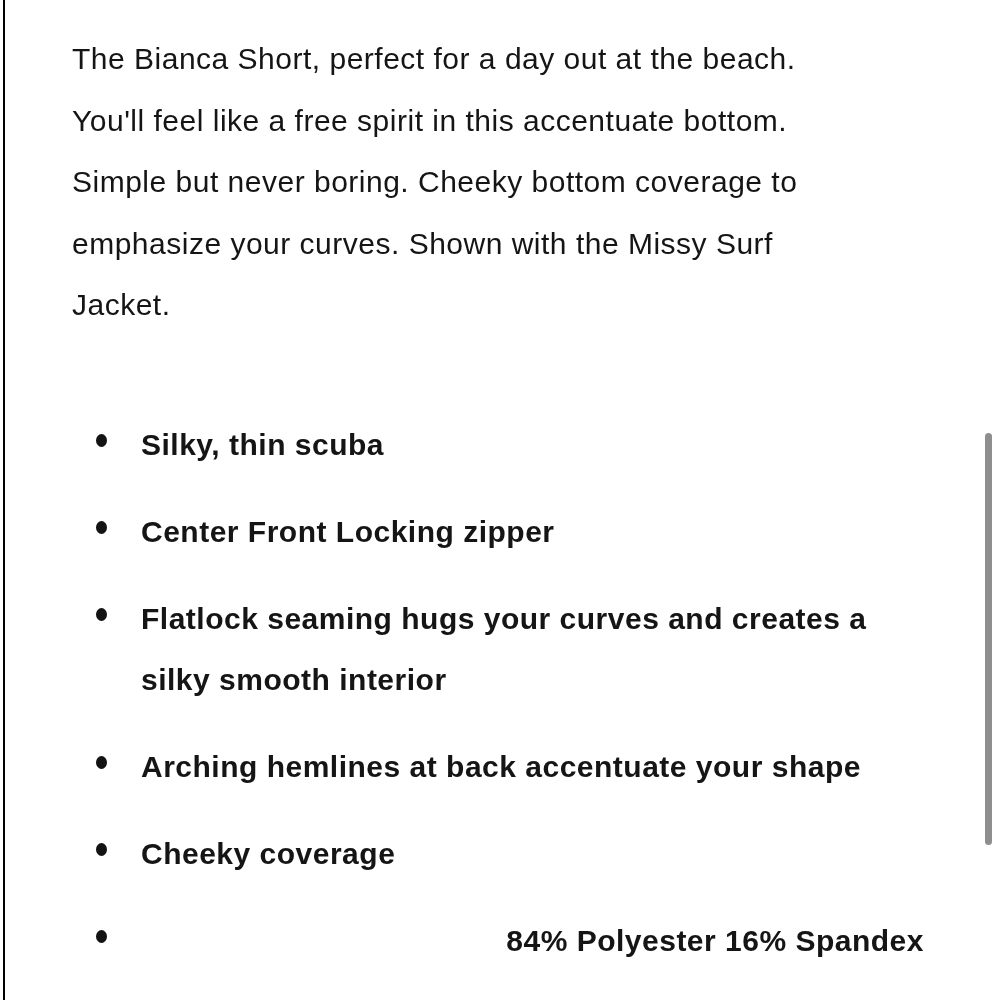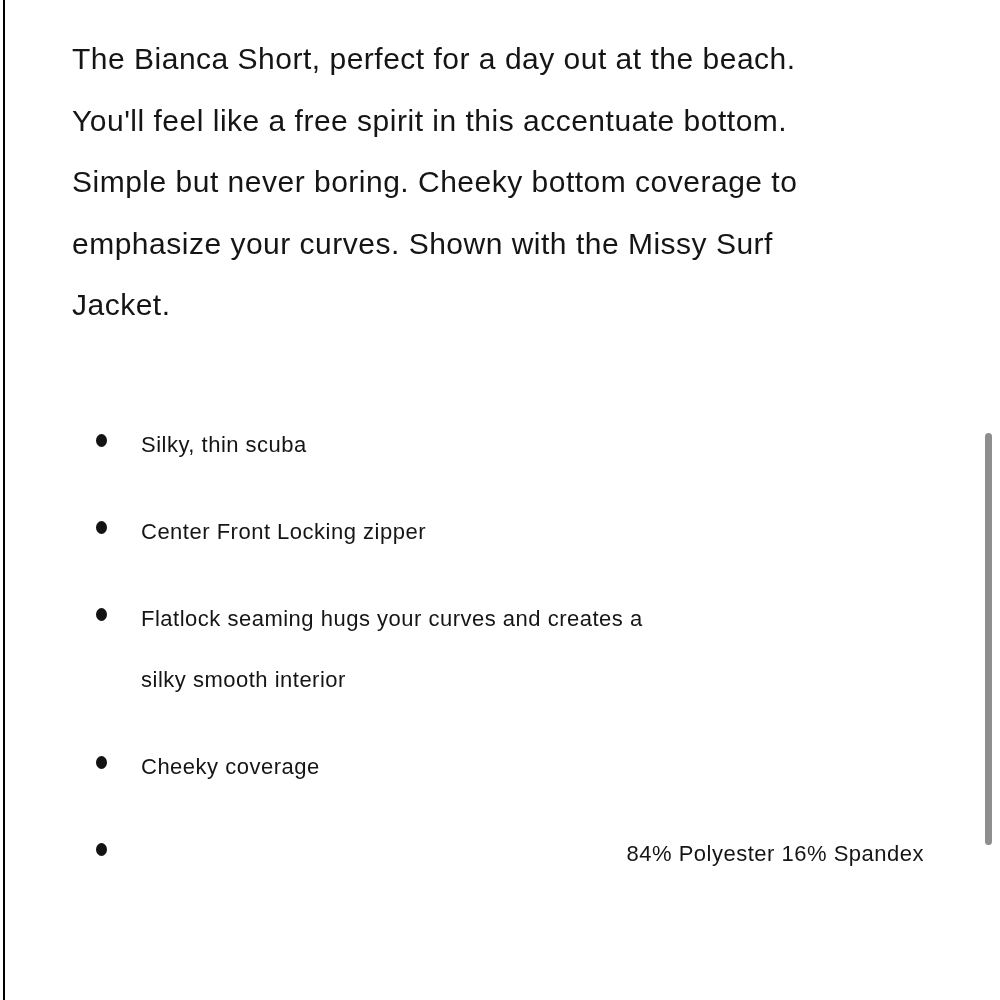--- a/index.html
+++ b/index.html
@@ -42,23 +42,24 @@
     font-weight: 400;
   }
   .desc .line {
     display: block;
     white-space: nowrap;
   }
   ul.features {
     list-style: none;
     margin: 78px 0 0 0;
     padding: 0;
-    font-size: 22px;
+    font-size: 30px;
     letter-spacing: 0.5px;
     line-height: 61.5px;
+    font-weight: bold;
   }
   ul.features li {
     position: relative;
     padding-left: 77px;
     margin: 0 0 25.5px 0;
   }
   ul.features li:last-child {
     margin-bottom: 0;
     text-align: right;
   }
@@ -111,20 +112,24 @@
         <span class="dot"></span>
         <span class="fline">Center Front Locking zipper</span>
       </li>
       <li>
         <span class="dot"></span>
         <span class="fline">Flatlock seaming hugs your curves and creates a</span>
         <span class="fline">silky smooth interior</span>
       </li>
       <li>
         <span class="dot"></span>
+        <span class="fline">Arching hemlines at back accentuate your shape</span>
+      </li>
+      <li>
+        <span class="dot"></span>
         <span class="fline">Cheeky coverage</span>
       </li>
       <li>
         <span class="dot"></span>
         <span class="fline">84% Polyester 16% Spandex</span>
       </li>
     </ul>
 
   </div>
 

